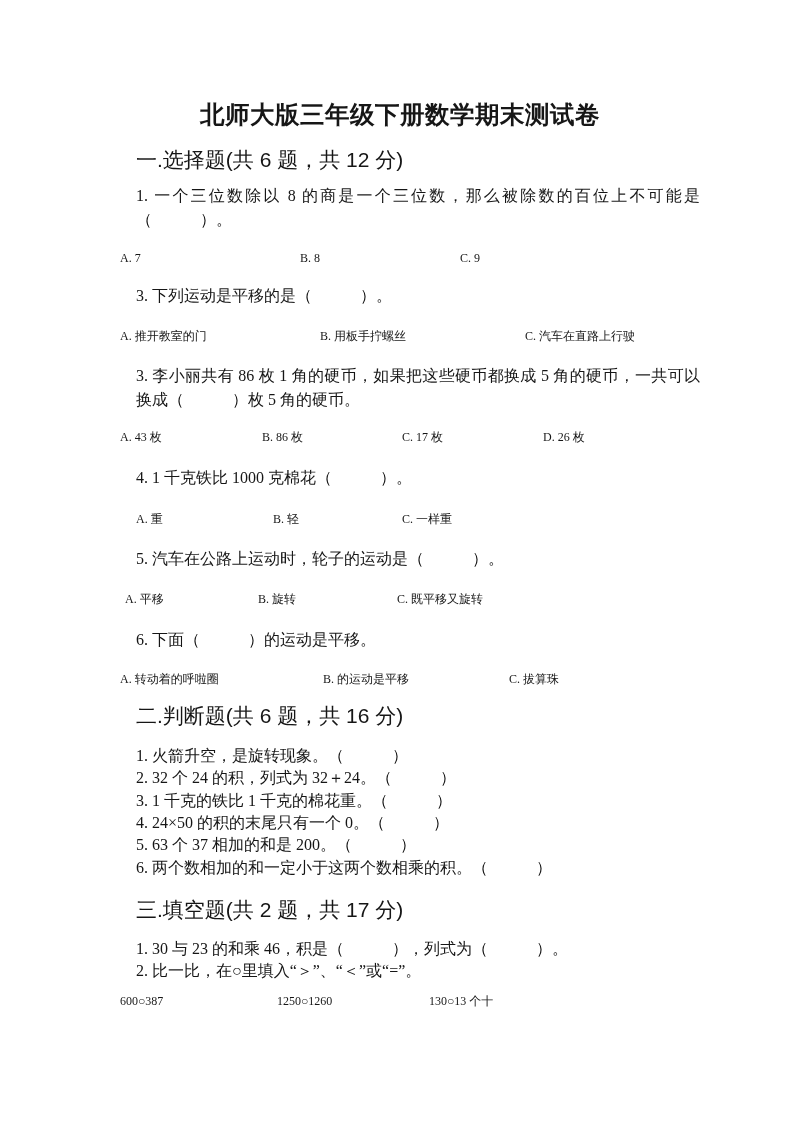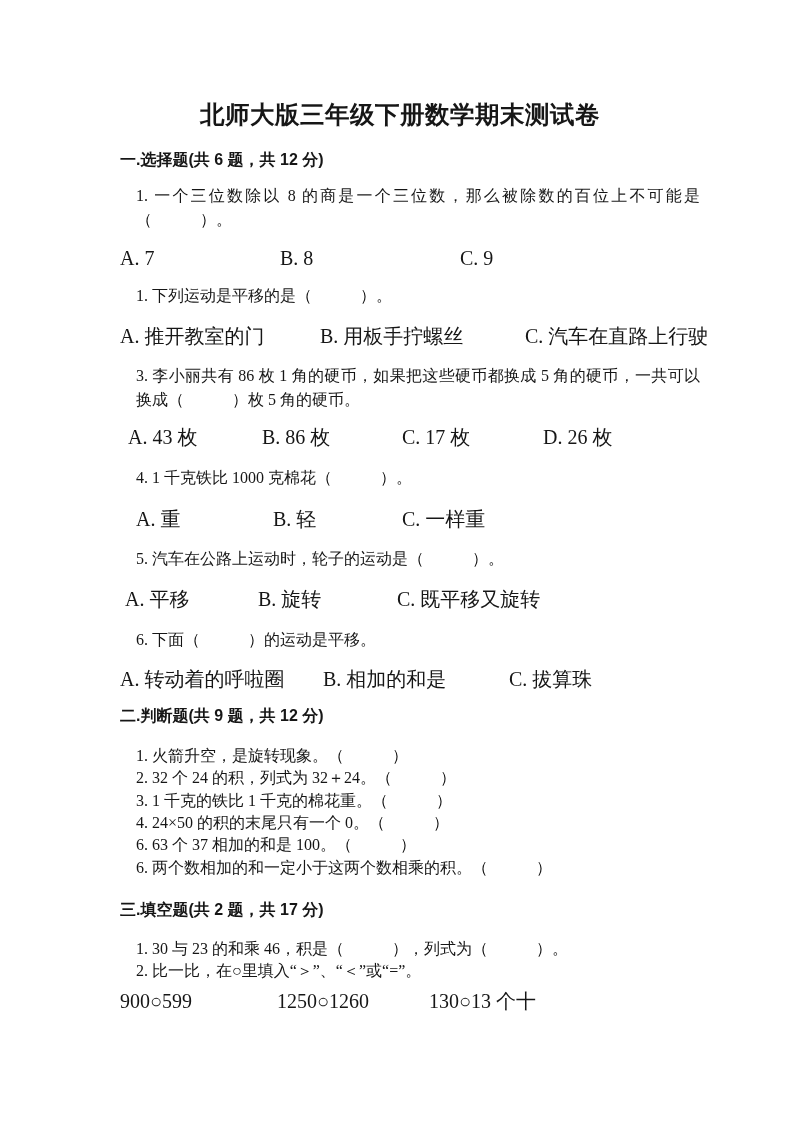--- a/index.html
+++ b/index.html
@@ -10,57 +10,57 @@
     padding-left:35px;
   }
   .t  { position:absolute; left:136px; font-size:16px; line-height:20px; white-space:pre; color:#161616; }
   .just { width:564px; white-space:normal; text-align:justify; text-align-last:justify; }
   .title {
     position:absolute; left:0; top:100px; width:800px; text-align:center;
     font-size:24.5px; line-height:30px; font-weight:bold; letter-spacing:0.5px;
     font-family:"Liberation Serif","DejaVu Serif",serif;
   }
   .head {
-    position:absolute; left:120px; font-size:16px; line-height:21px; font-weight:bold; white-space:pre;
+    position:absolute; left:136px; font-size:21px; line-height:21px; font-weight:normal; white-space:pre;
     font-family:"Liberation Sans","DejaVu Sans",sans-serif;
   }
   .opts { position:absolute; left:120px; width:566px; height:20px; }
-  .opt  { position:absolute; top:0; font-size:20px; line-height:20px; white-space:pre; }
+  .opt  { position:absolute; top:0; font-size:12px; line-height:20px; white-space:pre; }
   .grp  { display:contents; }
 </style>
 </head>
 <body>
 
 <div class="page">
 
   <div class="title">北师大版三年级下册数学期末测试卷</div>
 
   
   <div class="grp">
     <div class="head" style="top:149px">一.选择题(共 6 题，共 12 分)</div>
 
     <div class="t just" style="top:186px">1. 一个三位数除以 8 的商是一个三位数，那么被除数的百位上不可能是</div>
     <div class="t" style="top:210px">（　　　）。</div>
     <div class="opts" style="top:248px">
       <span class="opt" style="left:0px">A. 7</span>
-      <span class="opt" style="left:160px">B. 8</span>
+      <span class="opt" style="left:180px">B. 8</span>
       <span class="opt" style="left:340px">C. 9</span>
     </div>
 
-    <div class="t" style="top:286px">1. 下列运动是平移的是（　　　）。</div>
+    <div class="t" style="top:286px">3. 下列运动是平移的是（　　　）。</div>
     <div class="opts" style="top:326px">
       <span class="opt" style="left:0px">A. 推开教室的门</span>
       <span class="opt" style="left:200px">B. 用板手拧螺丝</span>
       <span class="opt" style="left:405px">C. 汽车在直路上行驶</span>
     </div>
 
     <div class="t just" style="top:366px">3. 李小丽共有 86 枚 1 角的硬币，如果把这些硬币都换成 5 角的硬币，一共可以</div>
     <div class="t" style="top:390px">换成（　　　）枚 5 角的硬币。</div>
     <div class="opts" style="top:427px">
-      <span class="opt" style="left:8px">A. 43 枚</span>
+      <span class="opt" style="left:0px">A. 43 枚</span>
       <span class="opt" style="left:142px">B. 86 枚</span>
       <span class="opt" style="left:282px">C. 17 枚</span>
       <span class="opt" style="left:423px">D. 26 枚</span>
     </div>
 
     <div class="t" style="top:468px">4. 1 千克铁比 1000 克棉花（　　　）。</div>
     <div class="opts" style="top:509px">
       <span class="opt" style="left:16px">A. 重</span>
       <span class="opt" style="left:153px">B. 轻</span>
       <span class="opt" style="left:282px">C. 一样重</span>
@@ -69,41 +69,41 @@
     <div class="t" style="top:549px">5. 汽车在公路上运动时，轮子的运动是（　　　）。</div>
     <div class="opts" style="top:589px">
       <span class="opt" style="left:5px">A. 平移</span>
       <span class="opt" style="left:138px">B. 旋转</span>
       <span class="opt" style="left:277px">C. 既平移又旋转</span>
     </div>
 
     <div class="t" style="top:630px">6. 下面（　　　）的运动是平移。</div>
     <div class="opts" style="top:669px">
       <span class="opt" style="left:0px">A. 转动着的呼啦圈</span>
-      <span class="opt" style="left:203px">B. 相加的和是</span>
+      <span class="opt" style="left:203px">B. 的运动是平移</span>
       <span class="opt" style="left:389px">C. 拔算珠</span>
     </div>
   </div>
 
   
   <div class="grp">
-    <div class="head" style="top:705px">二.判断题(共 9 题，共 12 分)</div>
+    <div class="head" style="top:705px">二.判断题(共 6 题，共 16 分)</div>
     <div class="t" style="top:746px">1. 火箭升空，是旋转现象。（　　　）</div>
     <div class="t" style="top:768px">2. 32 个 24 的积，列式为 32＋24。（　　　）</div>
     <div class="t" style="top:791px">3. 1 千克的铁比 1 千克的棉花重。（　　　）</div>
     <div class="t" style="top:813px">4. 24×50 的积的末尾只有一个 0。（　　　）</div>
-    <div class="t" style="top:835px">6. 63 个 37 相加的和是 100。（　　　）</div>
+    <div class="t" style="top:835px">5. 63 个 37 相加的和是 200。（　　　）</div>
     <div class="t" style="top:858px">6. 两个数相加的和一定小于这两个数相乘的积。（　　　）</div>
   </div>
 
   
   <div class="grp">
     <div class="head" style="top:899px">三.填空题(共 2 题，共 17 分)</div>
     <div class="t" style="top:939px">1. 30 与 23 的和乘 46，积是（　　　），列式为（　　　）。</div>
     <div class="t" style="top:961px">2. 比一比，在○里填入“＞”、“＜”或“=”。</div>
     <div class="opts" style="top:991px">
-      <span class="opt" style="left:0px">900○599</span>
+      <span class="opt" style="left:0px">600○387</span>
       <span class="opt" style="left:157px">1250○1260</span>
       <span class="opt" style="left:309px">130○13 个十</span>
     </div>
   </div>
 
 </div>
 
 </body></html>

